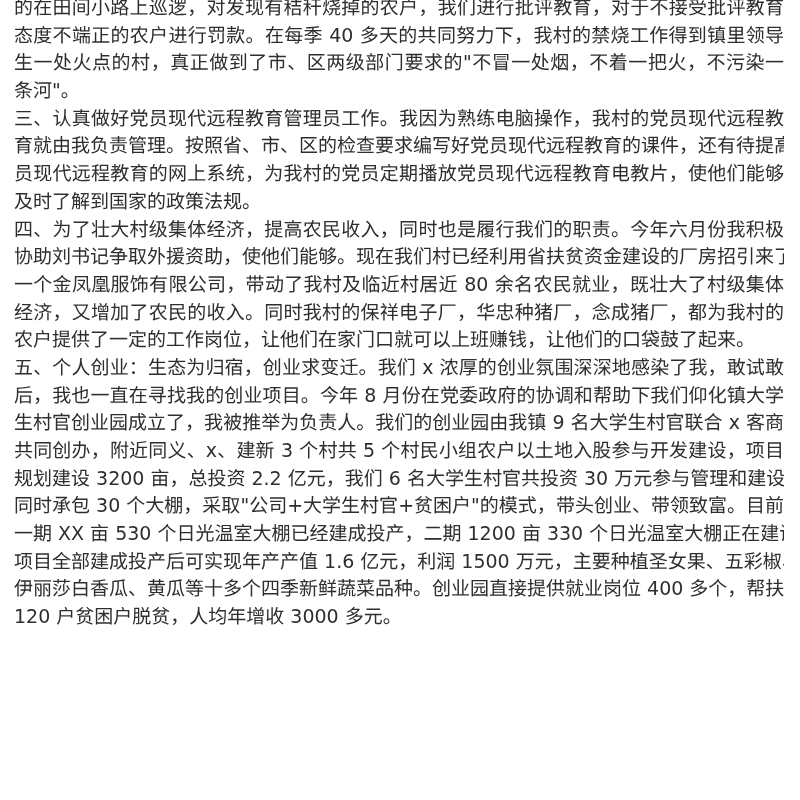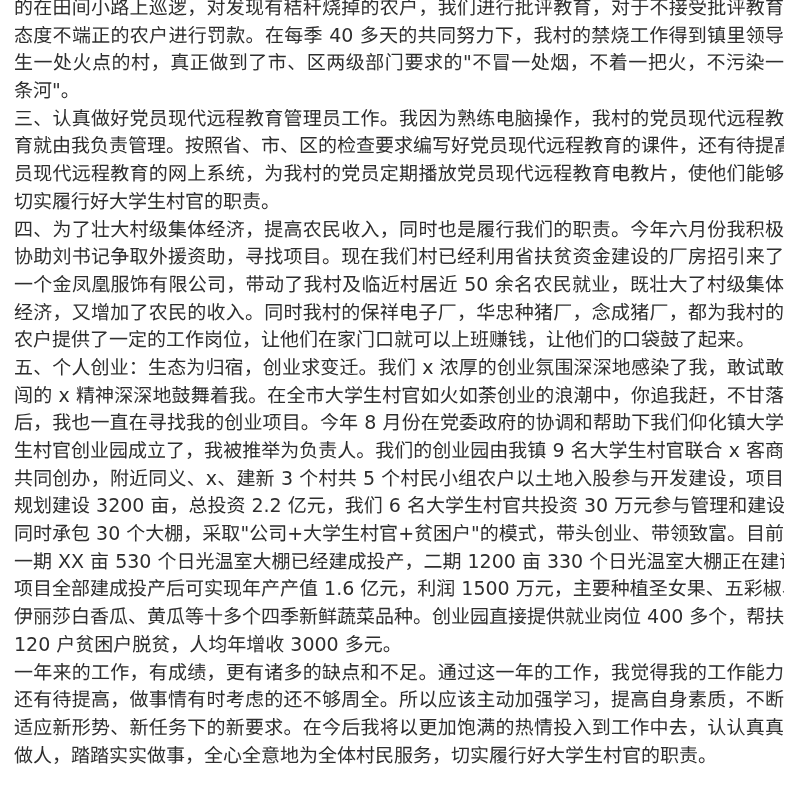--- a/index.html
+++ b/index.html
@@ -48,42 +48,35 @@
       <div class="para">
         <div class="line">的在田间小路上巡逻，对发现有秸秆烧掉的农户，我们进行批评教育，对于不接受批评教育</div>
         <div class="line">态度不端正的农户进行罚款。在每季 40 多天的共同努力下，我村的禁烧工作得到镇里领导</div>
         <div class="line">生一处火点的村，真正做到了市、区两级部门要求的"不冒一处烟，不着一把火，不污染一</div>
         <div class="line last">条河"。</div>
       </div>
       <div class="para">
         <div class="line">三、认真做好党员现代远程教育管理员工作。我因为熟练电脑操作，我村的党员现代远程教</div>
         <div class="line">育就由我负责管理。按照省、市、区的检查要求编写好党员现代远程教育的课件，还有待提高</div>
         <div class="line">员现代远程教育的网上系统，为我村的党员定期播放党员现代远程教育电教片，使他们能够</div>
-        <div class="line last">切实履行好大学生村官的职责。</div>
+        <div class="line last">及时了解到国家的政策法规。</div>
       </div>
       <div class="para">
         <div class="line">四、为了壮大村级集体经济，提高农民收入，同时也是履行我们的职责。今年六月份我积极</div>
-        <div class="line">协助刘书记争取外援资助，寻找项目。现在我们村已经利用省扶贫资金建设的厂房招引来了</div>
-        <div class="line">一个金凤凰服饰有限公司，带动了我村及临近村居近 50 余名农民就业，既壮大了村级集体</div>
+        <div class="line">协助刘书记争取外援资助，使他们能够。现在我们村已经利用省扶贫资金建设的厂房招引来了</div>
+        <div class="line">一个金凤凰服饰有限公司，带动了我村及临近村居近 80 余名农民就业，既壮大了村级集体</div>
         <div class="line">经济，又增加了农民的收入。同时我村的保祥电子厂，华忠种猪厂，念成猪厂，都为我村的</div>
         <div class="line last">农户提供了一定的工作岗位，让他们在家门口就可以上班赚钱，让他们的口袋鼓了起来。</div>
       </div>
       <div class="para">
         <div class="line">五、个人创业：生态为归宿，创业求变迁。我们 x 浓厚的创业氛围深深地感染了我，敢试敢</div>
-        <div class="line">闯的 x 精神深深地鼓舞着我。在全市大学生村官如火如荼创业的浪潮中，你追我赶，不甘落</div>
         <div class="line">后，我也一直在寻找我的创业项目。今年 8 月份在党委政府的协调和帮助下我们仰化镇大学</div>
         <div class="line">生村官创业园成立了，我被推举为负责人。我们的创业园由我镇 9 名大学生村官联合 x 客商</div>
         <div class="line">共同创办，附近同义、x、建新 3 个村共 5 个村民小组农户以土地入股参与开发建设，项目</div>
         <div class="line">规划建设 3200 亩，总投资 2.2 亿元，我们 6 名大学生村官共投资 30 万元参与管理和建设，</div>
         <div class="line">同时承包 30 个大棚，采取"公司+大学生村官+贫困户"的模式，带头创业、带领致富。目前</div>
         <div class="line">一期 XX 亩 530 个日光温室大棚已经建成投产，二期 1200 亩 330 个日光温室大棚正在建设，</div>
         <div class="line">项目全部建成投产后可实现年产产值 1.6 亿元，利润 1500 万元，主要种植圣女果、五彩椒、</div>
         <div class="line">伊丽莎白香瓜、黄瓜等十多个四季新鲜蔬菜品种。创业园直接提供就业岗位 400 多个，帮扶</div>
         <div class="line last">120 户贫困户脱贫，人均年增收 3000 多元。</div>
       </div>
-      <div class="para">
-        <div class="line">一年来的工作，有成绩，更有诸多的缺点和不足。通过这一年的工作，我觉得我的工作能力</div>
-        <div class="line">还有待提高，做事情有时考虑的还不够周全。所以应该主动加强学习，提高自身素质，不断</div>
-        <div class="line">适应新形势、新任务下的新要求。在今后我将以更加饱满的热情投入到工作中去，认认真真</div>
-        <div class="line last">做人，踏踏实实做事，全心全意地为全体村民服务，切实履行好大学生村官的职责。</div>
-      </div>
     </div>
 </main>
 
 </body></html>

